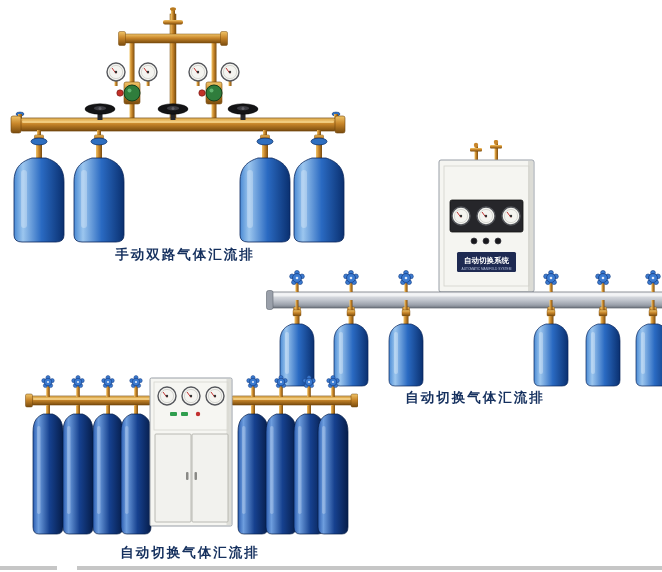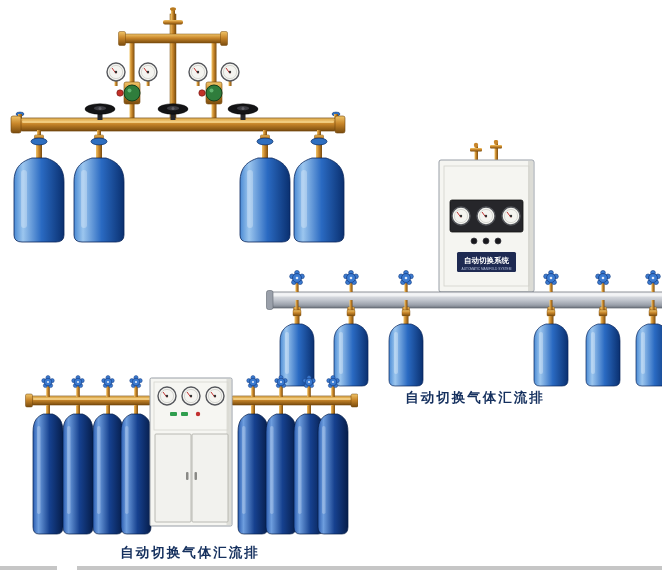--- a/index.html
+++ b/index.html
@@ -174,20 +174,21 @@
       </g>
 
       <g>
         <use href="#bottleA" x="31" y="154"></use>
         <use href="#bottleA" x="91" y="154"></use>
         <use href="#bottleA" x="257" y="154"></use>
         <use href="#bottleA" x="311" y="154"></use>
       </g>
     </svg>
   </div>
+  <div class="caption" style="left:100px; top:246px; width:170px">手动双路气体汇流排</div>
 
   <div class="product" style="left:264px; top:140px; width:410px; height:252px">
     <svg width="410" height="252" viewBox="0 0 410 252">
 
       <g>
         <rect x="210.5" y="6" width="3.5" height="14" fill="url(#gBrassH)"></rect>
         <rect x="206" y="8" width="12" height="3.5" rx="1" fill="url(#gBrassV)"></rect>
         <circle cx="212" cy="5" r="2.2" fill="#c8862a"></circle>
         <rect x="230.5" y="2" width="3.5" height="18" fill="url(#gBrassH)"></rect>
         <rect x="226" y="5" width="12" height="3.5" rx="1" fill="url(#gBrassV)"></rect>

